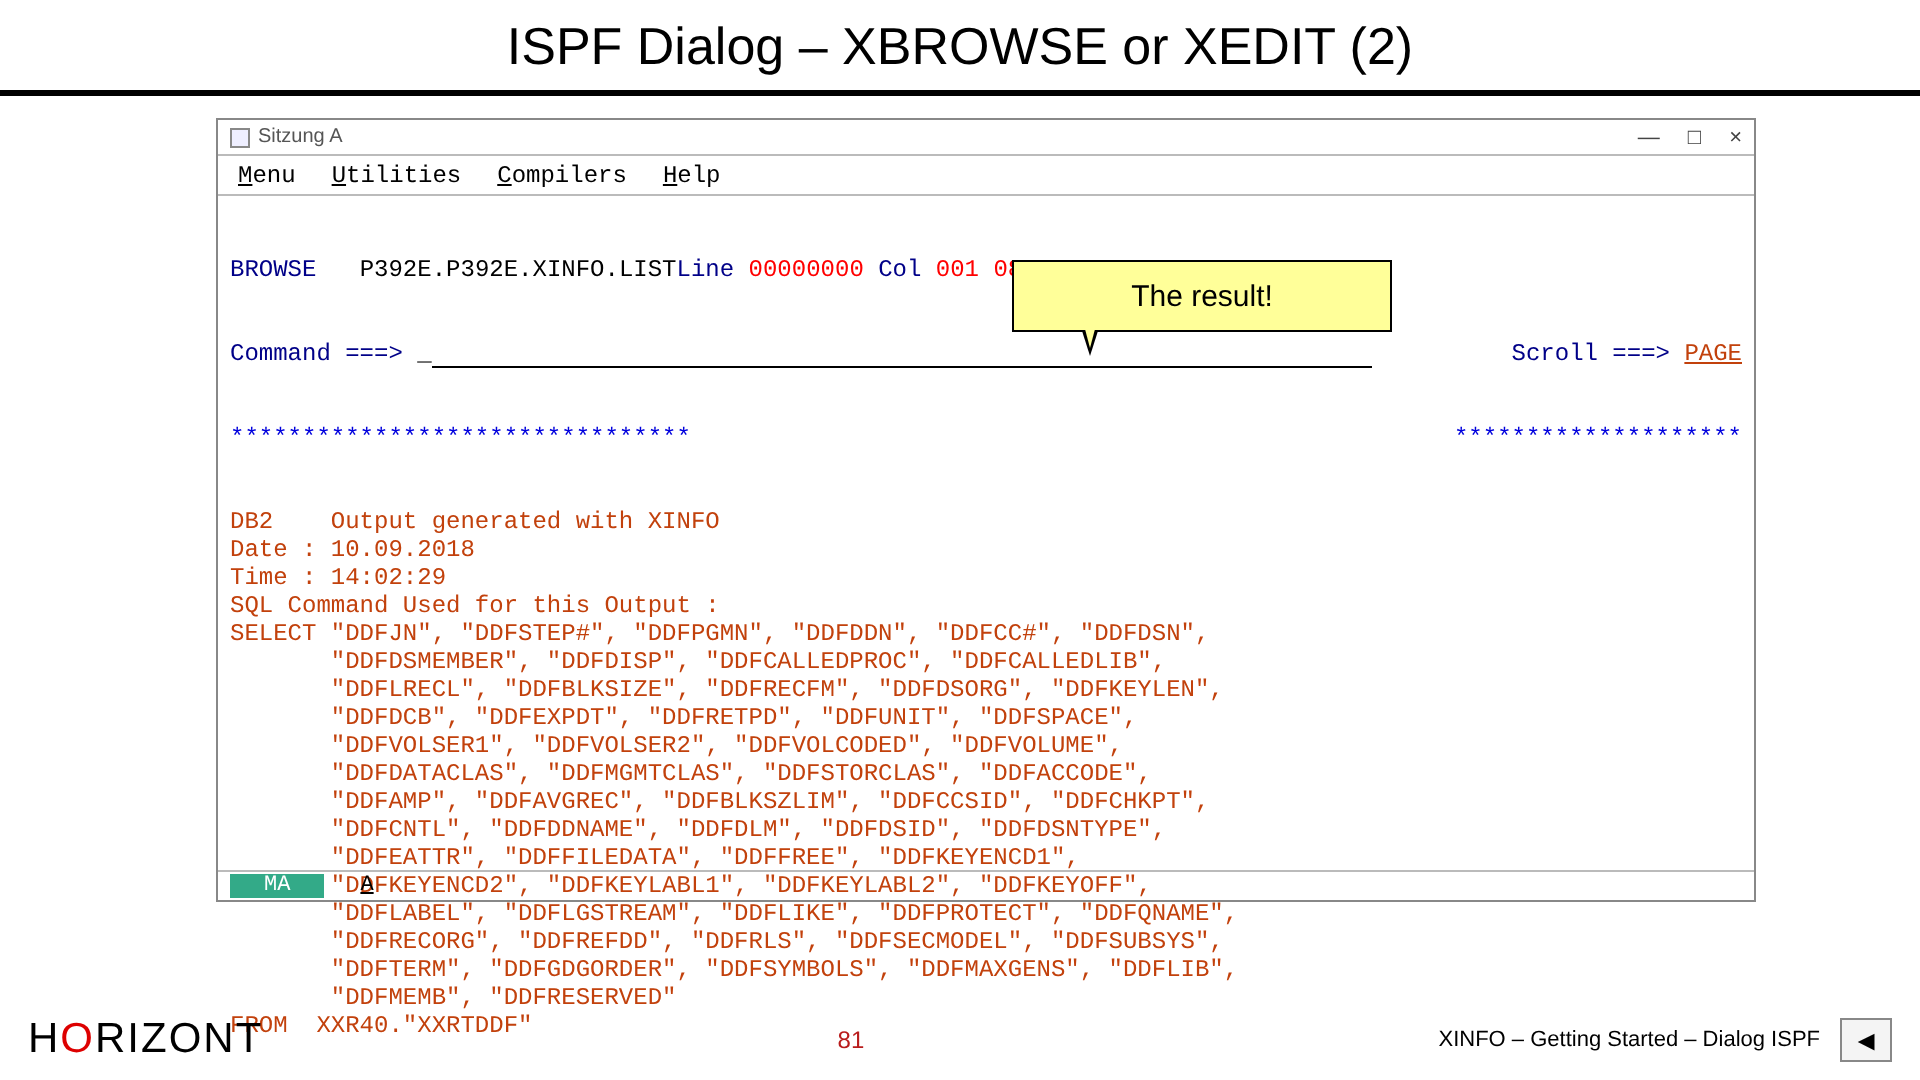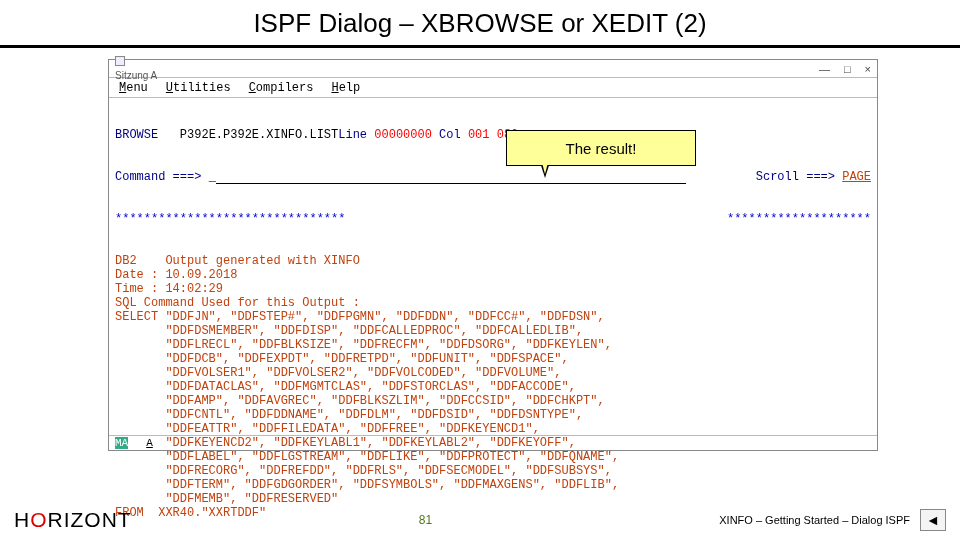--- a/index.html
+++ b/index.html
@@ -36,21 +36,21 @@
   .titlebar {
     height: 18px;
     border-bottom: 1px solid #bbb;
     display: flex;
     align-items: center;
     justify-content: space-between;
     padding: 0 6px;
     font-size: 10px;
     color: #555;
   }
-  .titlebar-left { display: flex; gap: 4px; flex-direction: column; }
+  .titlebar-left { display: flex; align-items: center; gap: 4px; }
   .win-ico {
     width: 10px; height: 10px;
     border: 1px solid #888;
     background: #eef;
   }
   .titlebar-ctrls { display: flex; gap: 14px; color: #444; font-size: 11px; }
   .menubar {
     height: 20px;
     display: flex;
     align-items: center;
@@ -98,21 +98,21 @@
     position: absolute;
     left: 0; right: 0; bottom: 0;
     height: 15px;
     border-top: 1px solid #bbb;
     font-family: "Courier New", monospace;
     font-size: 11px;
     padding: 0 6px;
     display: flex;
     align-items: center;
   }
-  .sb-ma { background: #3a8; color: #fff; padding: 0 0; }
+  .sb-ma { background: #3a8; color: #fff; padding: 0 17px; }
   .sb-a { margin-left: 18px; color: #000; text-decoration: underline; }
   .callout {
     position: absolute;
     left: 506px;
     top: 130px;
     width: 190px;
     height: 36px;
     background: #ffff99;
     border: 1.5px solid #000;
     display: flex;
@@ -153,21 +153,21 @@
     font-size: 12px;
     gap: 36px;
   }
   .logo {
     font-size: 21px;
     font-weight: normal;
     letter-spacing: 1px;
     color: #000;
   }
   .logo .o { color: #d00; }
-  .page-num { font-size: 12px; color: #4d7c0f; }
+  .page-num { font-size: 12px; color: #b91c1c; }
   .foot-right {
     display: flex;
     align-items: center;
     gap: 10px;
     font-size: 11px;
     color: #000;
   }
   .back-btn {
     width: 26px; height: 22px;
     border: 1px solid #888;

